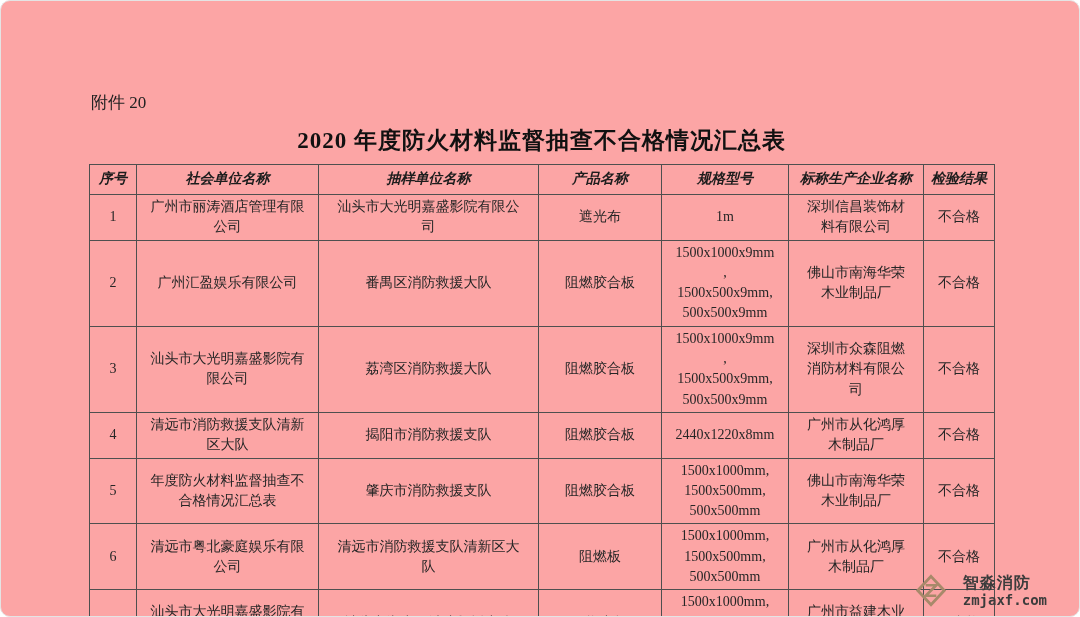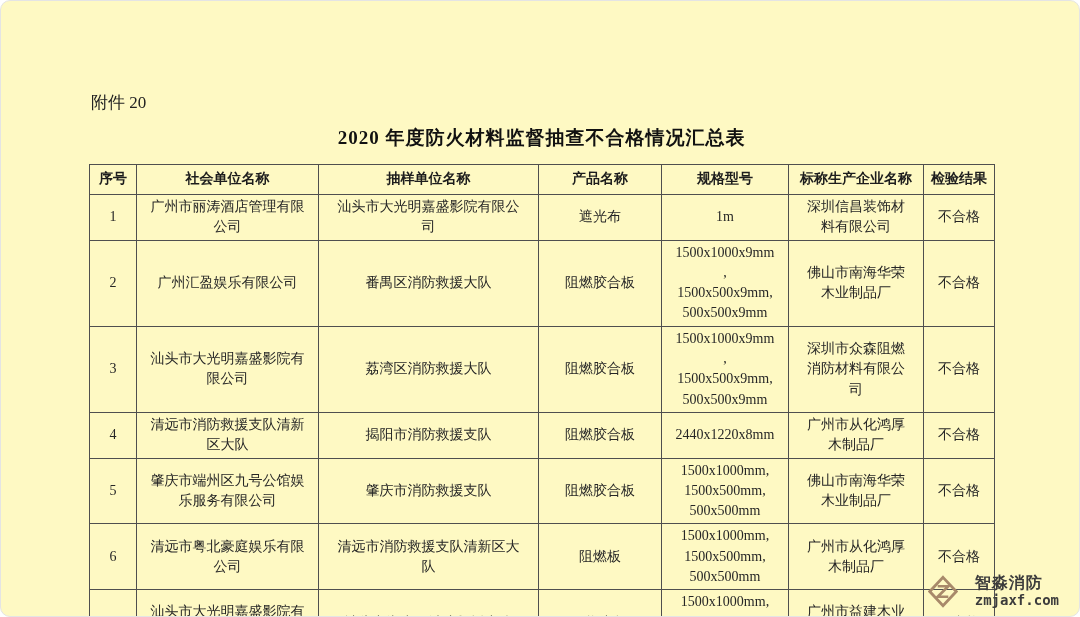--- a/index.html
+++ b/index.html
@@ -1,39 +1,39 @@
 <!DOCTYPE html>
 <html><head>
 <meta charset="utf-8">
 <style>
   html,body{margin:0;padding:0;background:#ffffff;}
   .sheet{
     position:relative;
     width:1080px;height:617px;
-    background:#fef9c3;
+    background:#fca5a5;
     border:1px solid #e4e4e4;
     border-radius:10px;
     box-sizing:border-box;
     overflow:hidden;
     font-family:"Liberation Serif","DejaVu Serif",serif;
     color:#262626;
   }
   .attachment{
     position:absolute;
     left:90px;top:90px;
     font-size:17px;
     color:#222222;
   }
   .title{
     position:absolute;
     left:88px;top:124px;
     width:905px;
     margin:0;
     text-align:center;
-    font-size:19px;
+    font-size:23px;
     font-weight:bold;
     letter-spacing:1px;
     color:#111111;
   }
   table.summary{
     position:absolute;
     left:88px;top:163px;
     width:905px;
     border-collapse:collapse;
     table-layout:fixed;
@@ -47,34 +47,34 @@
     padding:2px 13px;
     white-space:pre-line;
     word-break:break-word;
     color:#262626;
   }
   table.summary th{
     font-weight:bold;
     padding:2px 1px;
     color:#1d1d1d;
   }
-  thead tr{height:30px;}
+  thead tr{height:30px;font-style:italic;}
   tbody tr:nth-child(1){height:42px;}
   tbody tr:nth-child(2){height:55px;}
   tbody tr:nth-child(3){height:56px;}
   tbody tr:nth-child(4){height:44px;}
   tbody tr:nth-child(5){height:53px;}
   tbody tr:nth-child(6){height:53px;}
   tbody tr:nth-child(7){height:52px;}
   td.c-num, td.c-spec, td.c-res{padding:2px 4px;}
   .watermark{
     position:absolute;
-    right:20px;bottom:8px;
+    right:32px;bottom:8px;
     display:flex;
-    align-items:flex-end;
+    align-items:flex-start;
     gap:17px;
   }
   .wm-icon{display:block;}
   .wm-text{display:flex;flex-direction:column;line-height:1.15;}
   .wm-brand{
     font-family:"Liberation Sans","DejaVu Sans",sans-serif;
     font-size:16px;
     font-weight:600;
     color:#3c3c3c;
     letter-spacing:1px;
@@ -152,21 +152,21 @@
         <td class="c-num">4</td>
         <td>清远市消防救援支队清新区大队</td>
         <td>揭阳市消防救援支队</td>
         <td>阻燃胶合板</td>
         <td class="c-spec">2440x1220x8mm</td>
         <td>广州市从化鸿厚木制品厂</td>
         <td class="c-res">不合格</td>
       </tr>
       <tr>
         <td class="c-num">5</td>
-        <td>肇庆市端州区九号公馆娱乐服务有限公司</td>
+        <td>年度防火材料监督抽查不合格情况汇总表</td>
         <td>肇庆市消防救援支队</td>
         <td>阻燃胶合板</td>
         <td class="c-spec">1500x1000mm,
 1500x500mm,
 500x500mm</td>
         <td>佛山市南海华荣木业制品厂</td>
         <td class="c-res">不合格</td>
       </tr>
       <tr>
         <td class="c-num">6</td>

